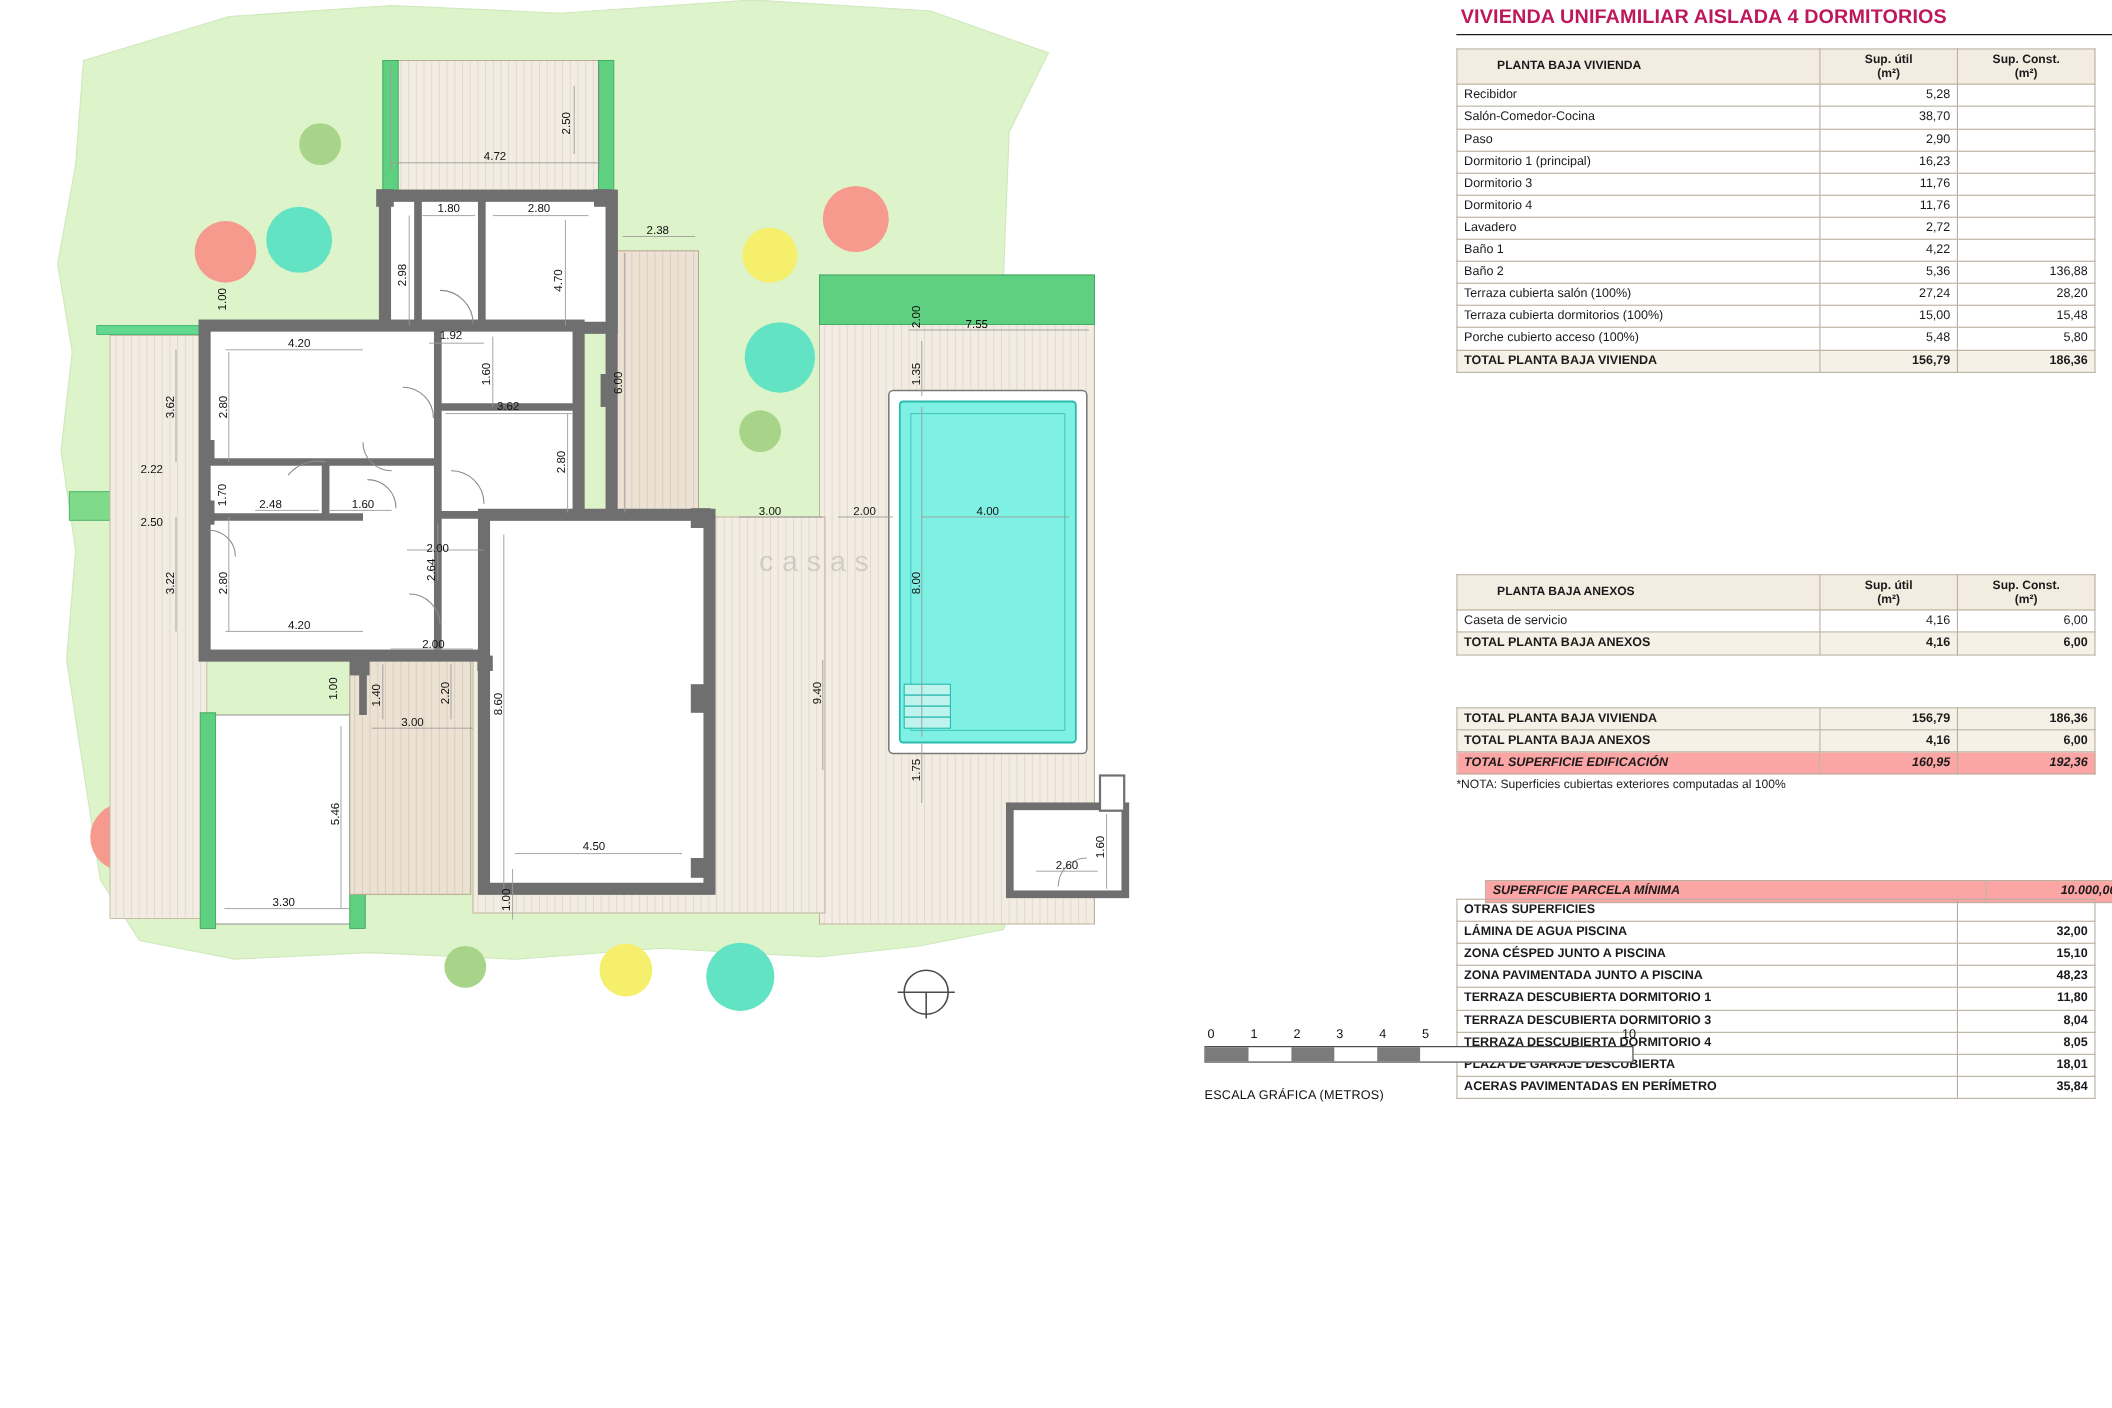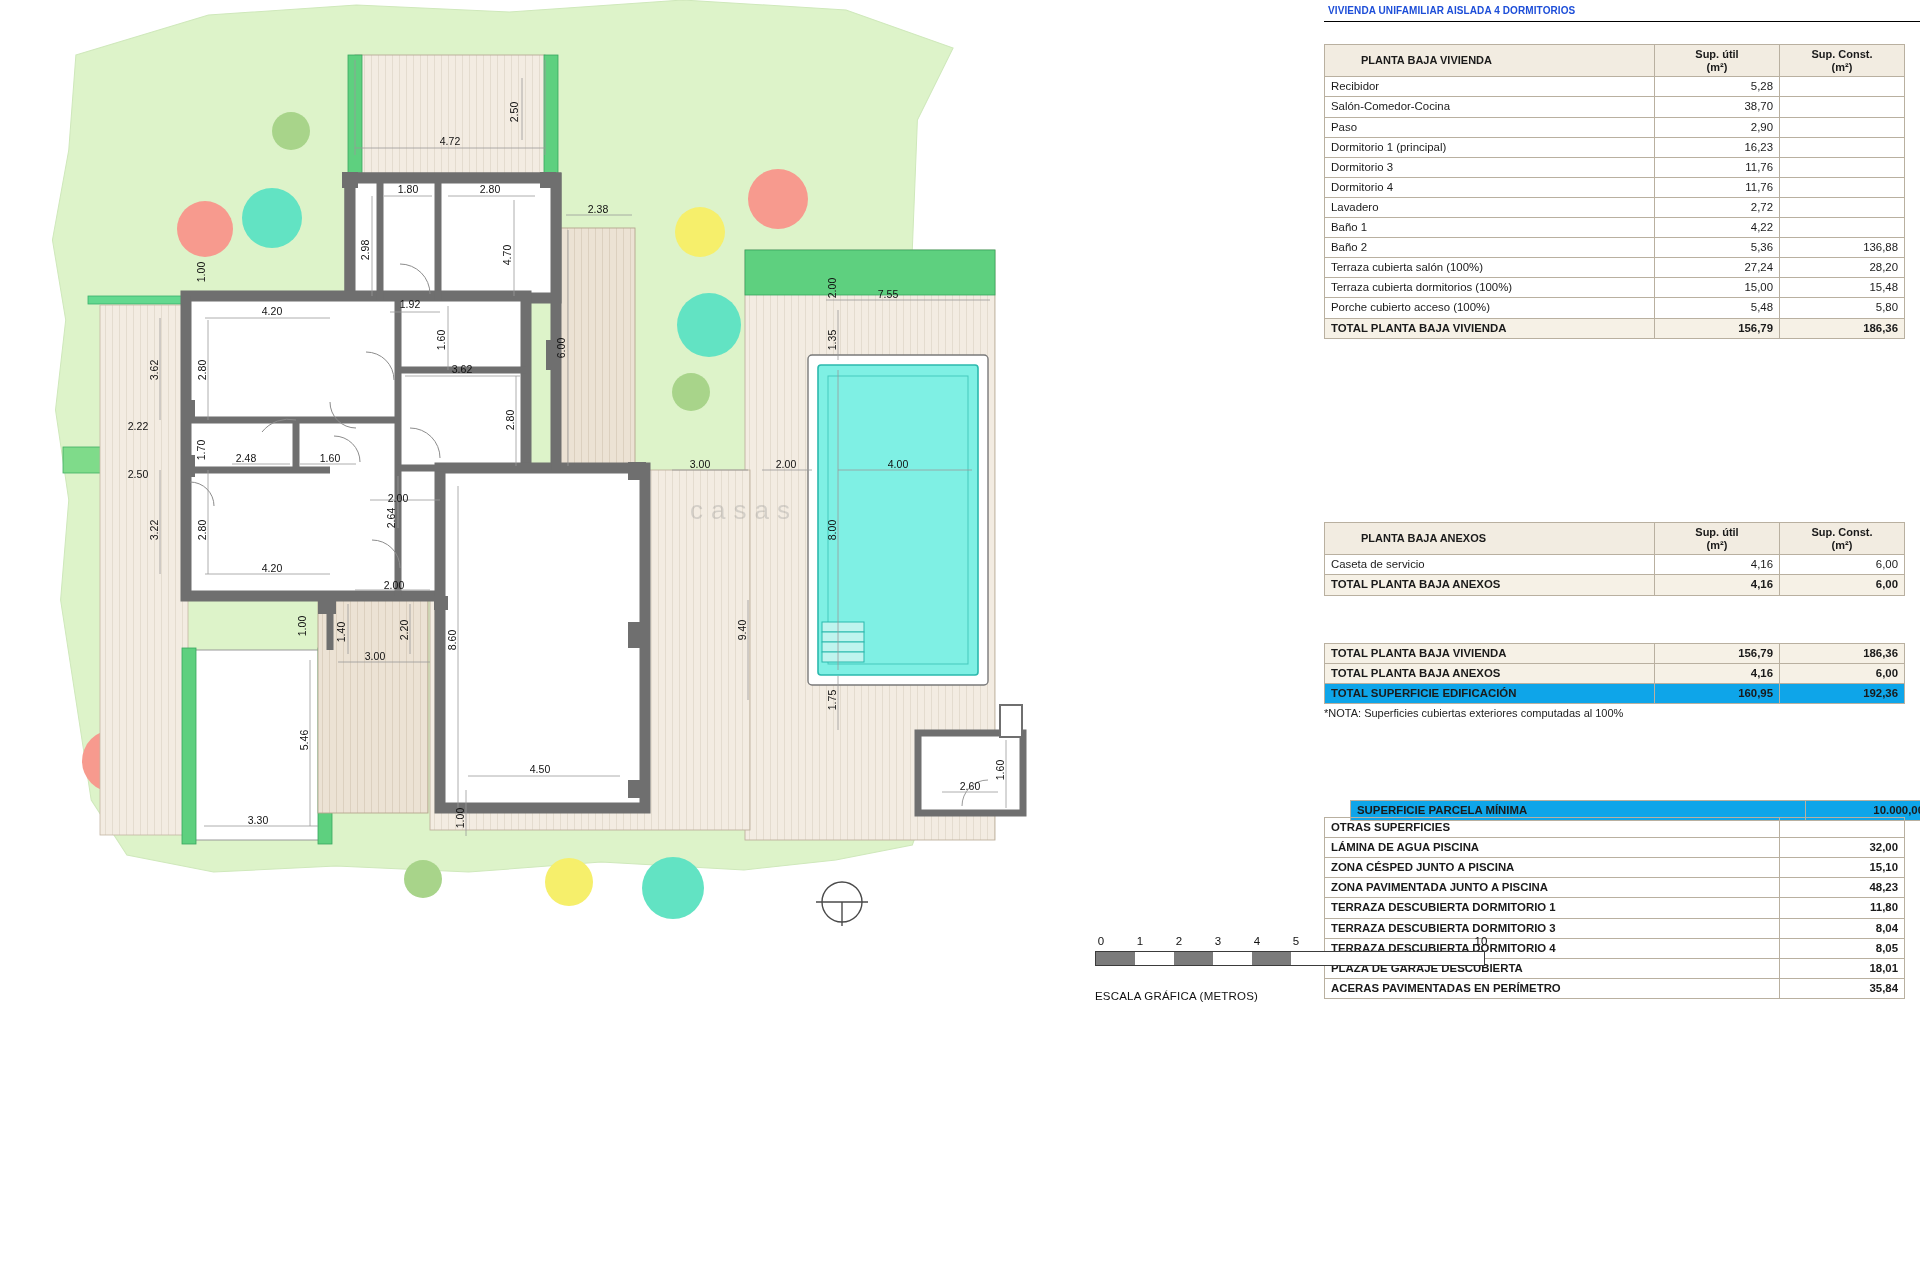--- a/index.html
+++ b/index.html
@@ -18,45 +18,45 @@
 
   .plan-svg { position:absolute; left:0; top:0; }
 
   
 
   
   #panel { position:absolute; left:1315px; top:0; width:605px; height:1280px; background:#fff; }
 
   .sheet-title {
     position:absolute; left:9px; top:0px; width:596px;
-    font-size:10px; font-weight:bold; letter-spacing:.1px;
+    font-size:18px; font-weight:bold; letter-spacing:.1px;
     padding:5px 0 5px 4px;
     border-bottom:1.6px solid #000;
-    color:#1d4ed8;
+    color:#be185d;
   }
 
   table.tbl {
     border-collapse:collapse;
     width:580px;
     font-size:11.4px;
     color:#1a1a1a;
     table-layout:fixed;
   }
   table.tbl td, table.tbl th {
     border:0.8px solid #b9b0a0;
     padding:3px 6px;
     vertical-align:middle;
     line-height:1.15;
   }
   .t-head td { background:#f2ece1; font-weight:bold; text-align:center; font-size:11px; }
   .t-head td.first { text-align:left;padding-left:36px; }
   .num { text-align:right; }
   .bold { font-weight:bold; }
   .rowtotal td { background:#f6f1e6; font-weight:bold; }
-  .blue { background:#0ea5e9; }
+  .blue { background:#fca5a5;font-style:italic; }
 
   .block { position:absolute; left:9px; }
   .note { font-size:11px; color:#222; padding-top:3px; }
 
   .w-name { width:330px; }
   .w-util { width:125px; }
   .w-const { width:125px; }
 
   
   .scalewrap { position:absolute; left:1095px; top:935px; width:420px; }

